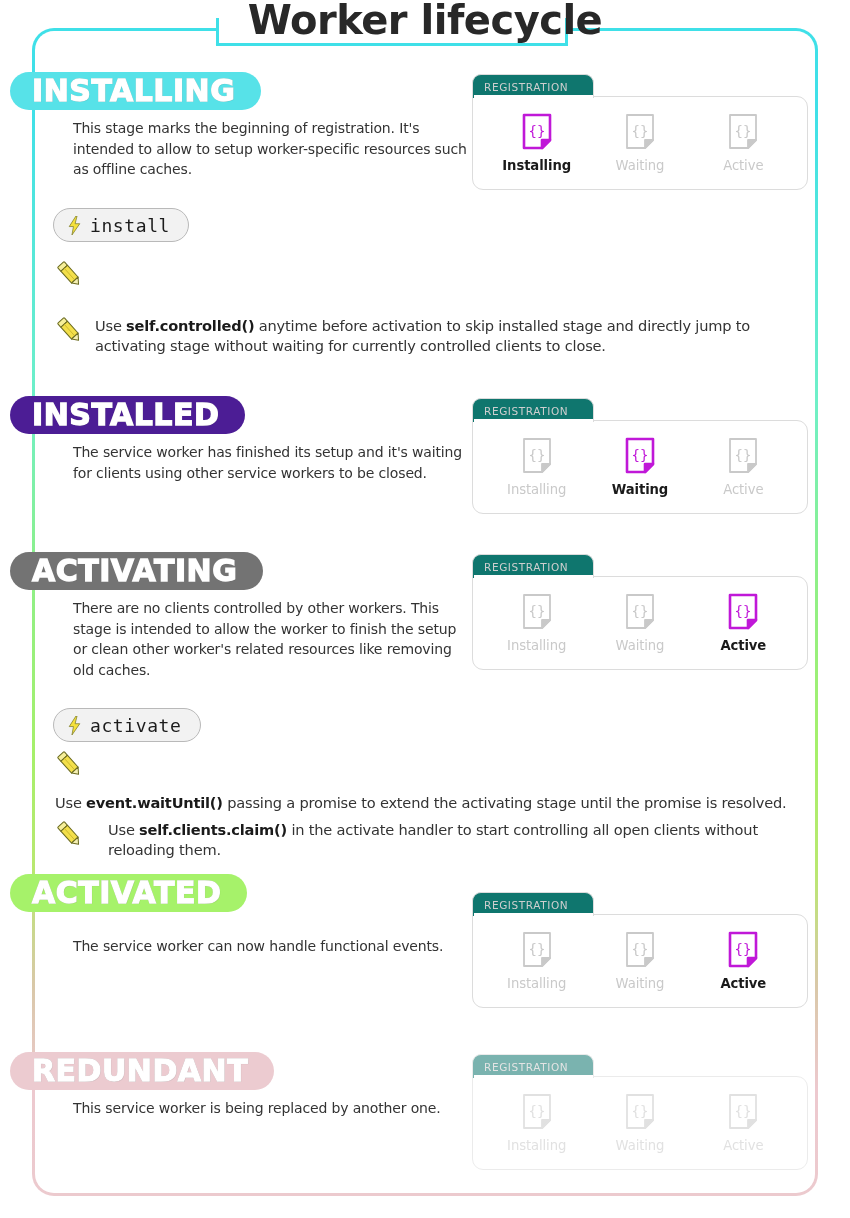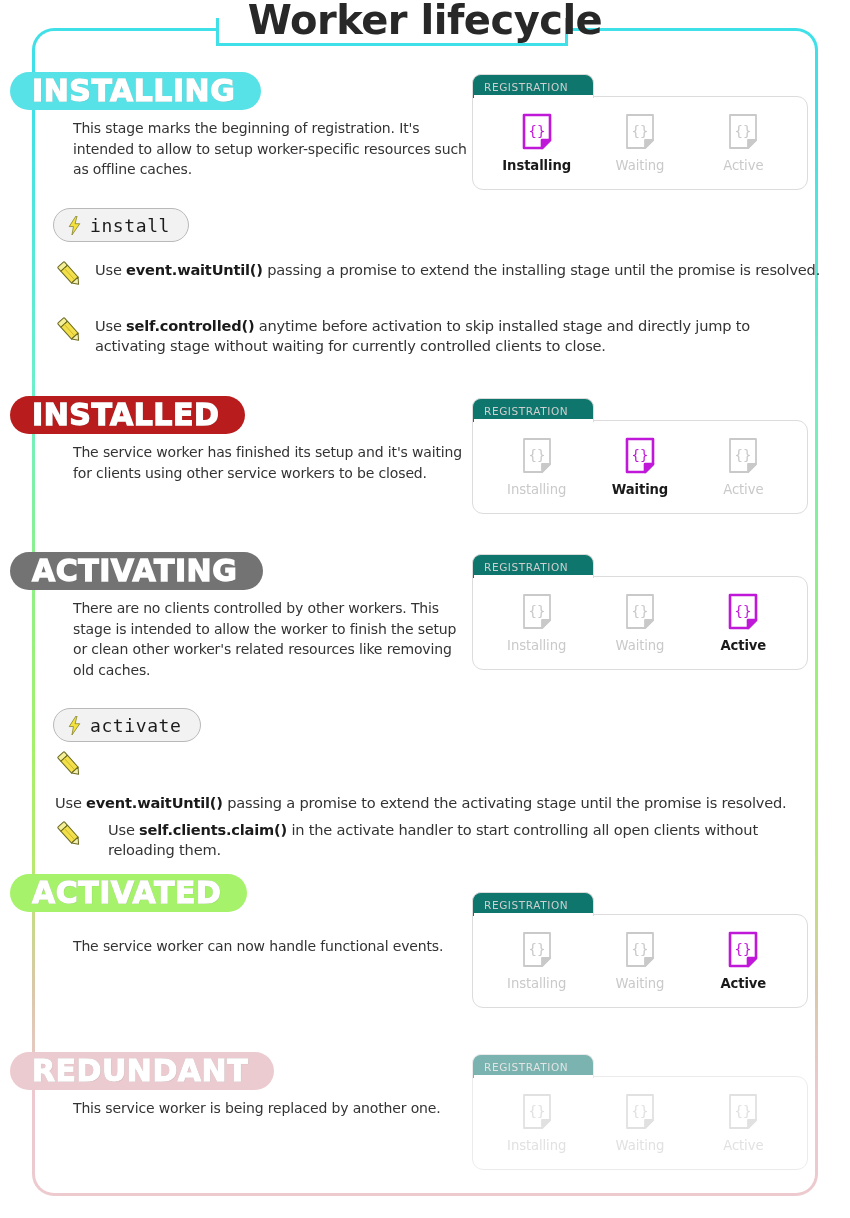--- a/index.html
+++ b/index.html
@@ -132,21 +132,21 @@
     display: block;
     color: #ffffff;
     -webkit-text-stroke: 1.3px rgba(255,255,255,0.95);
     text-shadow:
       0 0 0 #fff,
       1px 1px 0 rgba(0,0,0,0.06);
     filter: drop-shadow(0 0 0.4px rgba(120,120,120,0.55));
   }
 
   .badge-installing { background: #57e2e8; }
-  .badge-installed  { background: #b91c1c; }
+  .badge-installed  { background: #4c1d95; }
   .badge-activating { background: #737373; }
   .badge-activated  { background: #a6f26a; }
   .badge-redundant  { background: #eccbd0; }
 
   .body-text {
     position: absolute;
     left: 73px;
     font-size: 14px;
     line-height: 20.5px;
     color: #333333;
@@ -304,21 +304,20 @@
         </div>
         <div class="note" style="top:258px;">
       <svg class="pencil" viewBox="0 0 30 32">
     <g transform="rotate(-42 15 16)">
       <rect x="10.5" y="2.5" width="9.5" height="5.5" rx="1" fill="#f6ef9a" stroke="#6b6b20" stroke-width="1.1"></rect>
       <rect x="10.5" y="8" width="9.5" height="17" fill="#f3df4a" stroke="#6b6b20" stroke-width="1.1"></rect>
       <line x1="15.3" y1="8" x2="15.3" y2="25" stroke="#c9b62e" stroke-width="0.9"></line>
       <polygon points="10.5,25 20,25 15.25,31 " fill="#f6f0b4" stroke="#6b6b20" stroke-width="1.1" stroke-linejoin="round"></polygon>
     </g>
   </svg>
-      <div class="note-text">Use <b>event.waitUntil()</b> passing a promise to extend the installing stage until the promise is resolved.</div>
     </div>
         <div class="note" style="top:314px;">
       <svg class="pencil" viewBox="0 0 30 32">
     <g transform="rotate(-42 15 16)">
       <rect x="10.5" y="2.5" width="9.5" height="5.5" rx="1" fill="#f6ef9a" stroke="#6b6b20" stroke-width="1.1"></rect>
       <rect x="10.5" y="8" width="9.5" height="17" fill="#f3df4a" stroke="#6b6b20" stroke-width="1.1"></rect>
       <line x1="15.3" y1="8" x2="15.3" y2="25" stroke="#c9b62e" stroke-width="0.9"></line>
       <polygon points="10.5,25 20,25 15.25,31 " fill="#f6f0b4" stroke="#6b6b20" stroke-width="1.1" stroke-linejoin="round"></polygon>
     </g>
   </svg>

